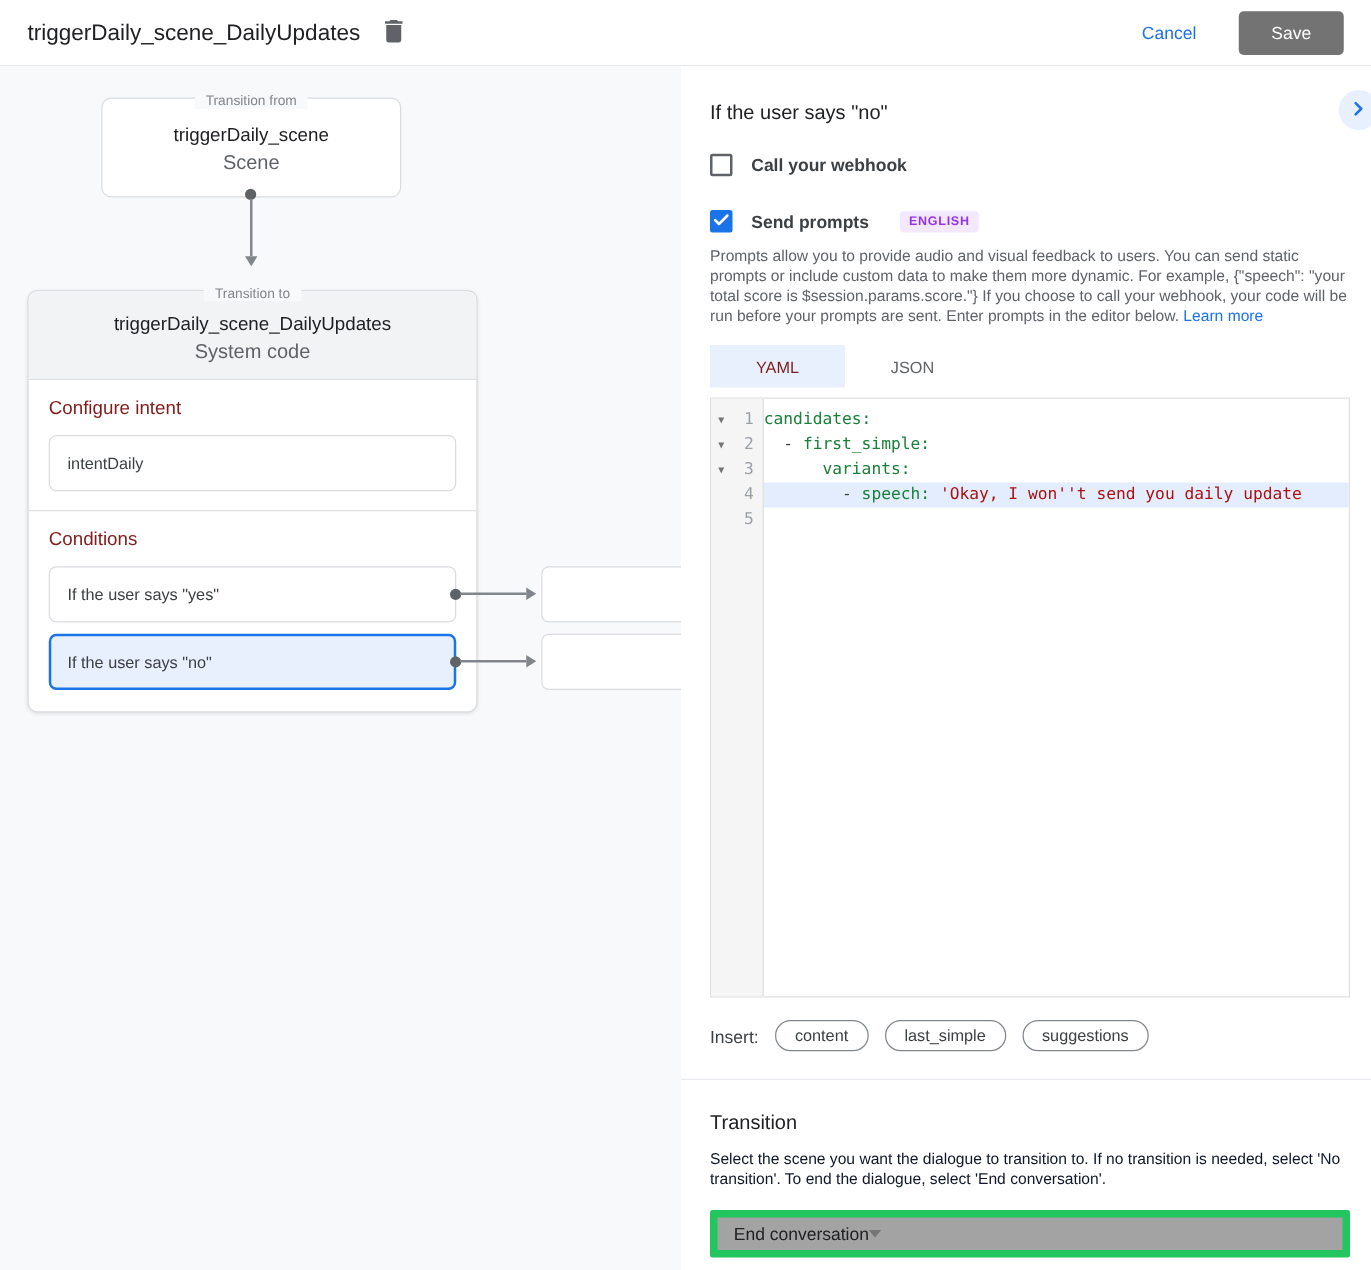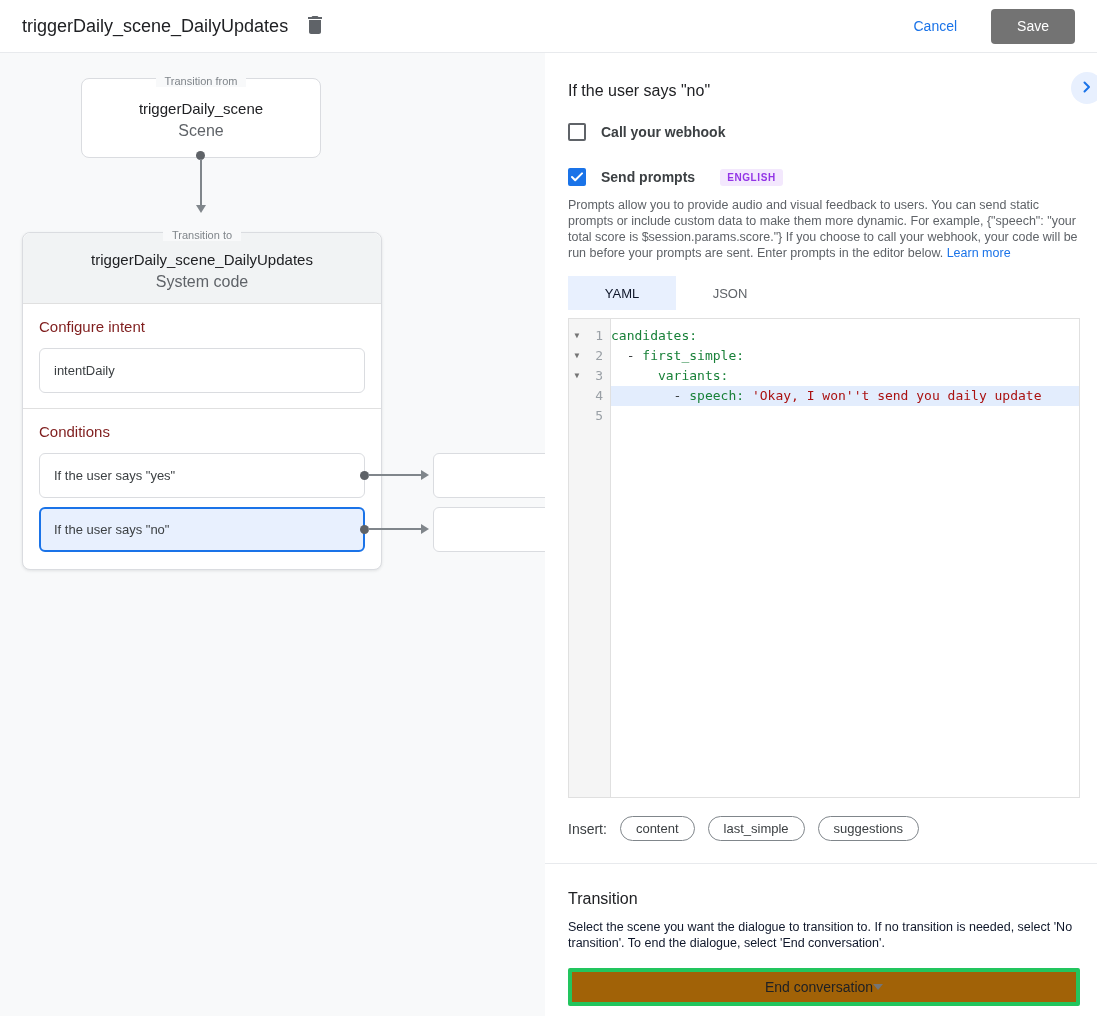--- a/index.html
+++ b/index.html
@@ -66,21 +66,21 @@
   .cbx.checked { background:#1a73e8; border-color:#1a73e8; display:flex; align-items:center; justify-content:center; }
   .check-label { font-size:14px; font-weight:600; color:#3c4043; }
   .lang-badge { margin-left:10px; background:#f3e8fd; color:#9334e6; font-size:10px; font-weight:600;
     letter-spacing:.6px; padding:3px 7px; border-radius:3px; }
   .panel-desc { margin-top:11px; font-size:12.5px; line-height:16px; color:#5f6368; }
   .learn-more { color:#1a73e8; cursor:pointer; text-decoration:none; }
 
   .tabs { margin-top:15px; display:flex; }
   .tab { width:108px; height:34px; display:flex; align-items:center; justify-content:center;
     font-size:13px; font-weight:500; color:#5f6368; cursor:pointer; background:#fff; border:none; font-family:inherit; }
-  .tab.active { background:#e8f0fe; color:#0f172a; }
+  .tab.active { background:#e8f0fe; color:#7f1d1d; }
 
   
   .editor { margin-top:8px; height:480px; border:1px solid #e0e0e0; display:flex;
     font-family:"DejaVu Sans Mono", monospace; font-size:13px; background:#fff; }
   .gutter { width:42px; background:#f5f5f5; border-right:1px solid #e0e0e0; padding-top:7px; flex:none; }
   .gutter-row { height:20px; line-height:20px; display:flex; align-items:center; }
   .fold { width:16px; text-align:center; font-size:8px; color:#757575; }
   .lnum { flex:1; text-align:right; padding-right:7px; color:#9aa0a6; font-size:13px; }
   .code { flex:1; padding-top:7px; overflow:hidden; }
   .code-row { height:20px; line-height:20px; white-space:pre; }
@@ -90,22 +90,22 @@
   .tok-string { color:#aa1111; }
 
   .insert-row { margin-top:18px; display:flex; align-items:center; gap:13px; }
   .insert-label { font-size:14px; color:#3c4043; }
   .chip { border:1px solid #80868b; border-radius:13px; background:#fff; height:25px; padding:0 15px;
     font-size:13px; color:#3c4043; display:flex; align-items:center; cursor:pointer; font-family:inherit; }
 
   .panel-divider { margin:22px -17px 0 -23px; border-top:1px solid #e8eaed; }
   .trans-title { margin-top:26px; font-size:16px; color:#202124; }
   .trans-desc { margin-top:11px; font-size:12.5px; line-height:16px; color:#0f172a; }
-  .select-box { margin-top:17px; height:38px; border:4px solid #22c55e; border-radius:2px;
-    display:flex; align-items:center; justify-content:center; padding:0 13px; cursor:pointer; background:#a16207; }
+  .select-box { margin-top:17px; height:38px; border:6px solid #22c55e; border-radius:2px;
+    display:flex; align-items:center; justify-content:flex-start; padding:0 13px; cursor:pointer; background:#a3a3a3; }
   .select-value { font-size:14px; color:#202124; }
   .caret-down { width:0; height:0; border-left:5px solid transparent; border-right:5px solid transparent;
     border-top:6px solid #757575; }
 </style>
 </head>
 <body>
 
 <div class="topbar">
   <div class="topbar-title">triggerDaily_scene_DailyUpdates</div>
   <button class="trash-btn">

